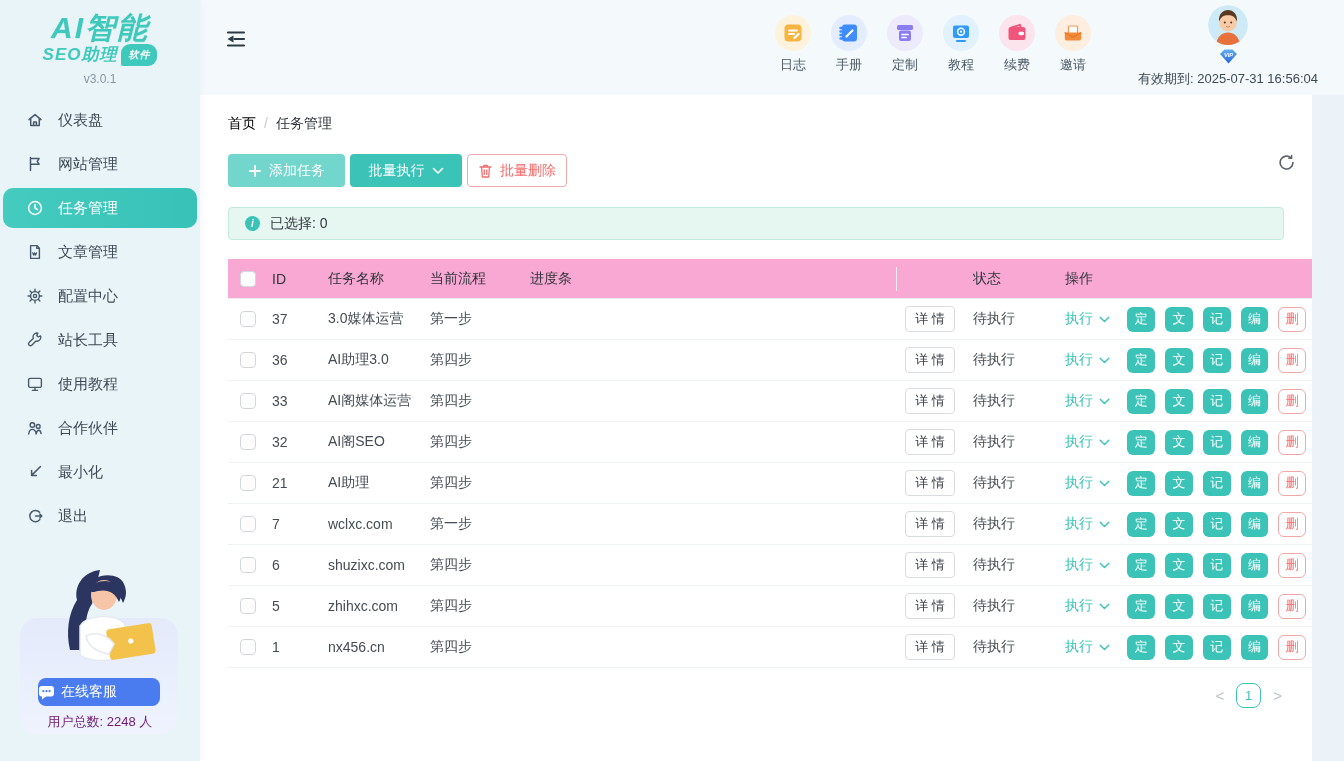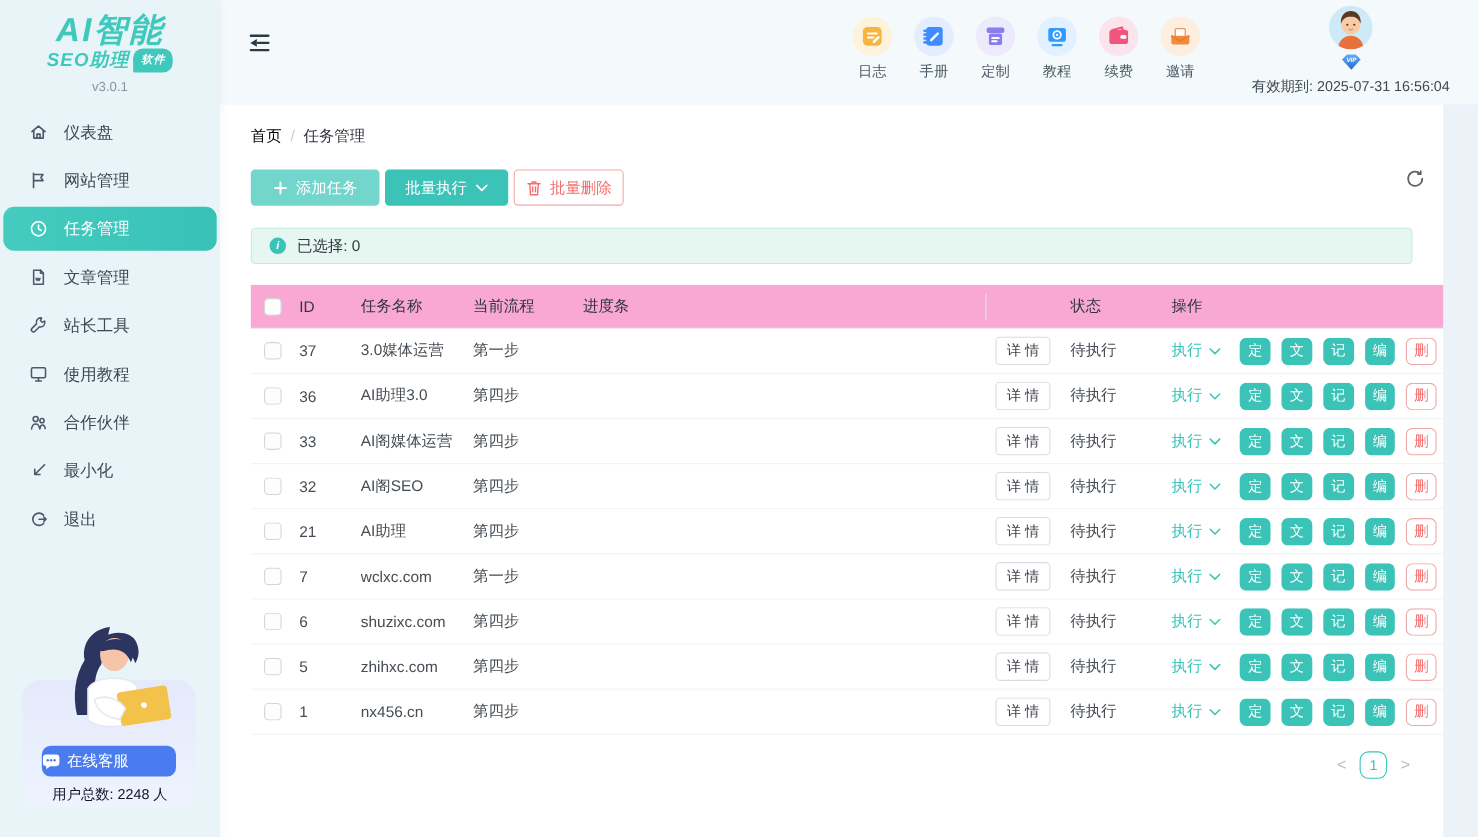--- a/index.html
+++ b/index.html
@@ -36,21 +36,21 @@
     position:absolute; left:20px; right:22px; top:58px; bottom:0;
     background:linear-gradient(180deg,#e4eafb,#eef3fe); border-radius:18px;
   }
   .illu { position:absolute; top:4px; left:34px; }
   .support-btn {
     position:absolute; top:118px; left:38px; width:122px; height:28px;
     background:#4a7cf0; border:none; border-radius:8px; color:#fff; font-size:14px;
     display:flex; align-items:center; justify-content:flex-start; gap:6px; cursor:pointer;
     font-family:inherit;
   }
-  .users-total { position:absolute; top:153px; width:100%; text-align:center; font-size:13px; color:#0f172a; }
+  .users-total { position:absolute; top:153px; width:100%; text-align:center; font-size:13px; color:#701a75; }
 
   
   .topbar { position:absolute; left:200px; top:0; width:1144px; height:95px; background:#f4fafc; }
   .collapse-btn { position:absolute; left:24px; top:27px; width:24px; height:24px; cursor:pointer; color:#2b3a45; }
   .quick-links { position:absolute; left:565px; top:15px; display:flex; }
   .qlink { width:56px; display:flex; flex-direction:column; align-items:center; cursor:pointer; }
   .qicon { width:36px; height:36px; border-radius:50%; display:flex; align-items:center; justify-content:center; }
   .qlabel { margin-top:5px; font-size:13px; color:#4b5a66; }
   .user-block { position:absolute; right:8px; top:5px; width:216px; text-align:center; }
   .avatar { width:40px; height:40px; border-radius:50%; overflow:hidden; margin:0 auto; cursor:pointer; }
@@ -142,20 +142,28 @@
           <path d="M9 5.6V9l2.4 1.5"></path>
         </svg>
       <span>任务管理</span>
     </li>
     <li>
       <svg class="mi" viewBox="0 0 18 18" fill="none" stroke="currentColor" stroke-width="1.4" stroke-linecap="round" stroke-linejoin="round">
           <path d="M4.6 2.6h6.2l2.6 2.6v10.2H4.6z"></path>
           <path d="M10.8 2.6v2.8h2.6M6.8 10l.9 2 .9-2 .9 2 .9-2"></path>
         </svg>
       <span>文章管理</span>
+    </li>
+    <li>
+      <svg class="mi" viewBox="0 0 18 18" fill="none" stroke="currentColor" stroke-width="1.4" stroke-linecap="round">
+          <circle cx="9" cy="9" r="4.4"></circle>
+          <circle cx="9" cy="9" r="1.6"></circle>
+          <path d="M9 2.1v2M9 13.9v2M2.1 9h2M13.9 9h2M4.1 4.1l1.4 1.4M12.5 12.5l1.4 1.4M4.1 13.9l1.4-1.4M12.5 5.5l1.4-1.4"></path>
+        </svg>
+      <span>配置中心</span>
     </li>
     <li>
       <svg class="mi" viewBox="0 0 18 18" fill="none" stroke="currentColor" stroke-width="1.4" stroke-linecap="round" stroke-linejoin="round">
           <path d="M14.6 4.9l-2.3 1-1.5-1.5 1-2.3a4 4 0 0 0-4.6 5.3L3.1 11.5a1.9 1.9 0 0 0 2.7 2.7l4.1-4.1a4 4 0 0 0 4.7-5.2z"></path>
         </svg>
       <span>站长工具</span>
     </li>
     <li>
       <svg class="mi" viewBox="0 0 18 18" fill="none" stroke="currentColor" stroke-width="1.4" stroke-linecap="round" stroke-linejoin="round">
           <rect x="2.6" y="3.4" width="12.8" height="9" rx="1.4"></rect>

